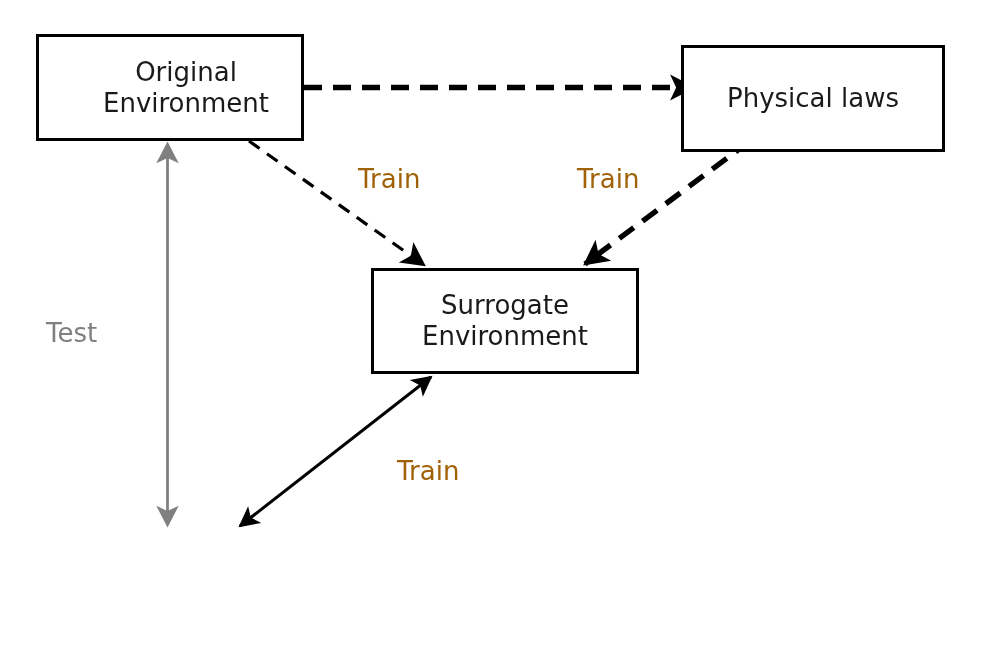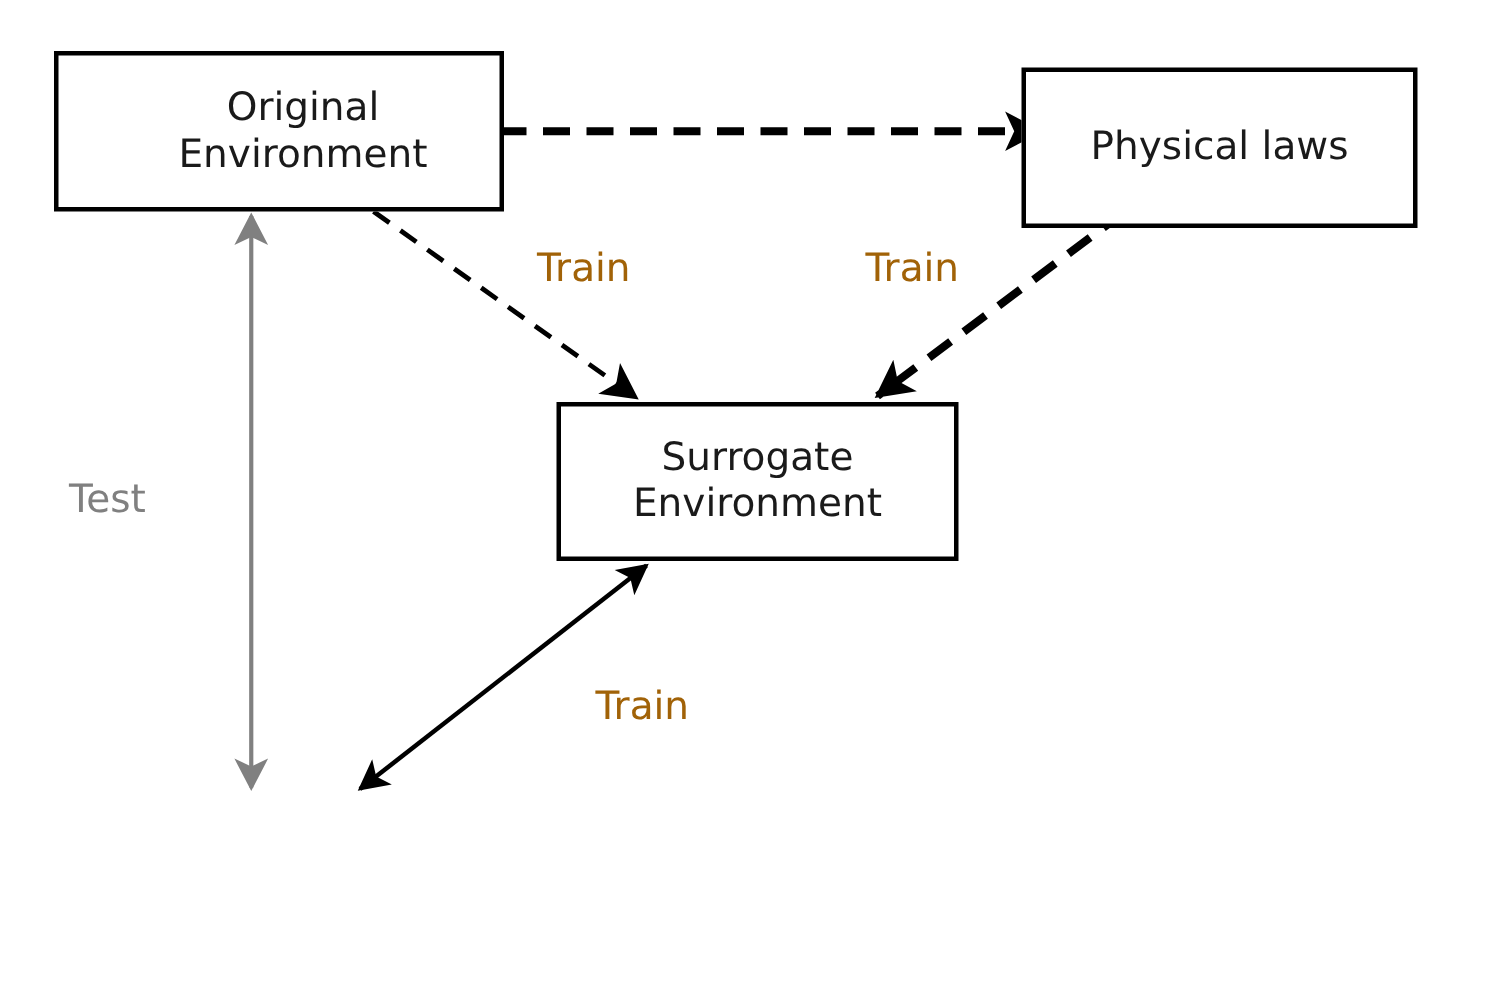--- a/index.html
+++ b/index.html
@@ -49,21 +49,21 @@
     font-family: "DejaVu Sans", sans-serif;
     font-size: 26px;
     line-height: 1;
     color: #a16207;
     white-space: nowrap;
     z-index: 4;
   }
   .edge-label.muted {
     color: #808080;
   }
-  #box-original  { left: 36px;  top: 34px;  width: 300px; height: 107px; padding-left: 32px; }
+  #box-original  { left: 36px;  top: 34px;  width: 268px; height: 107px; padding-left: 32px; }
   #box-physical  { left: 681px; top: 34px;  width: 264px; height: 107px; margin-top: 11px; }
   #box-surrogate { left: 371px; top: 268px; width: 268px; height: 106px; }
   #box-rlpolicy  { left: 36px;  top: 528px; width: 267px; height: 106px; }
 
   #label-train-left   { left: 358px; top: 166px; }
   #label-train-right  { left: 577px; top: 166px; }
   #label-train-bottom { left: 397px; top: 458px; }
   #label-test         { left: 46px;  top: 320px; }
 </style>
 </head>

